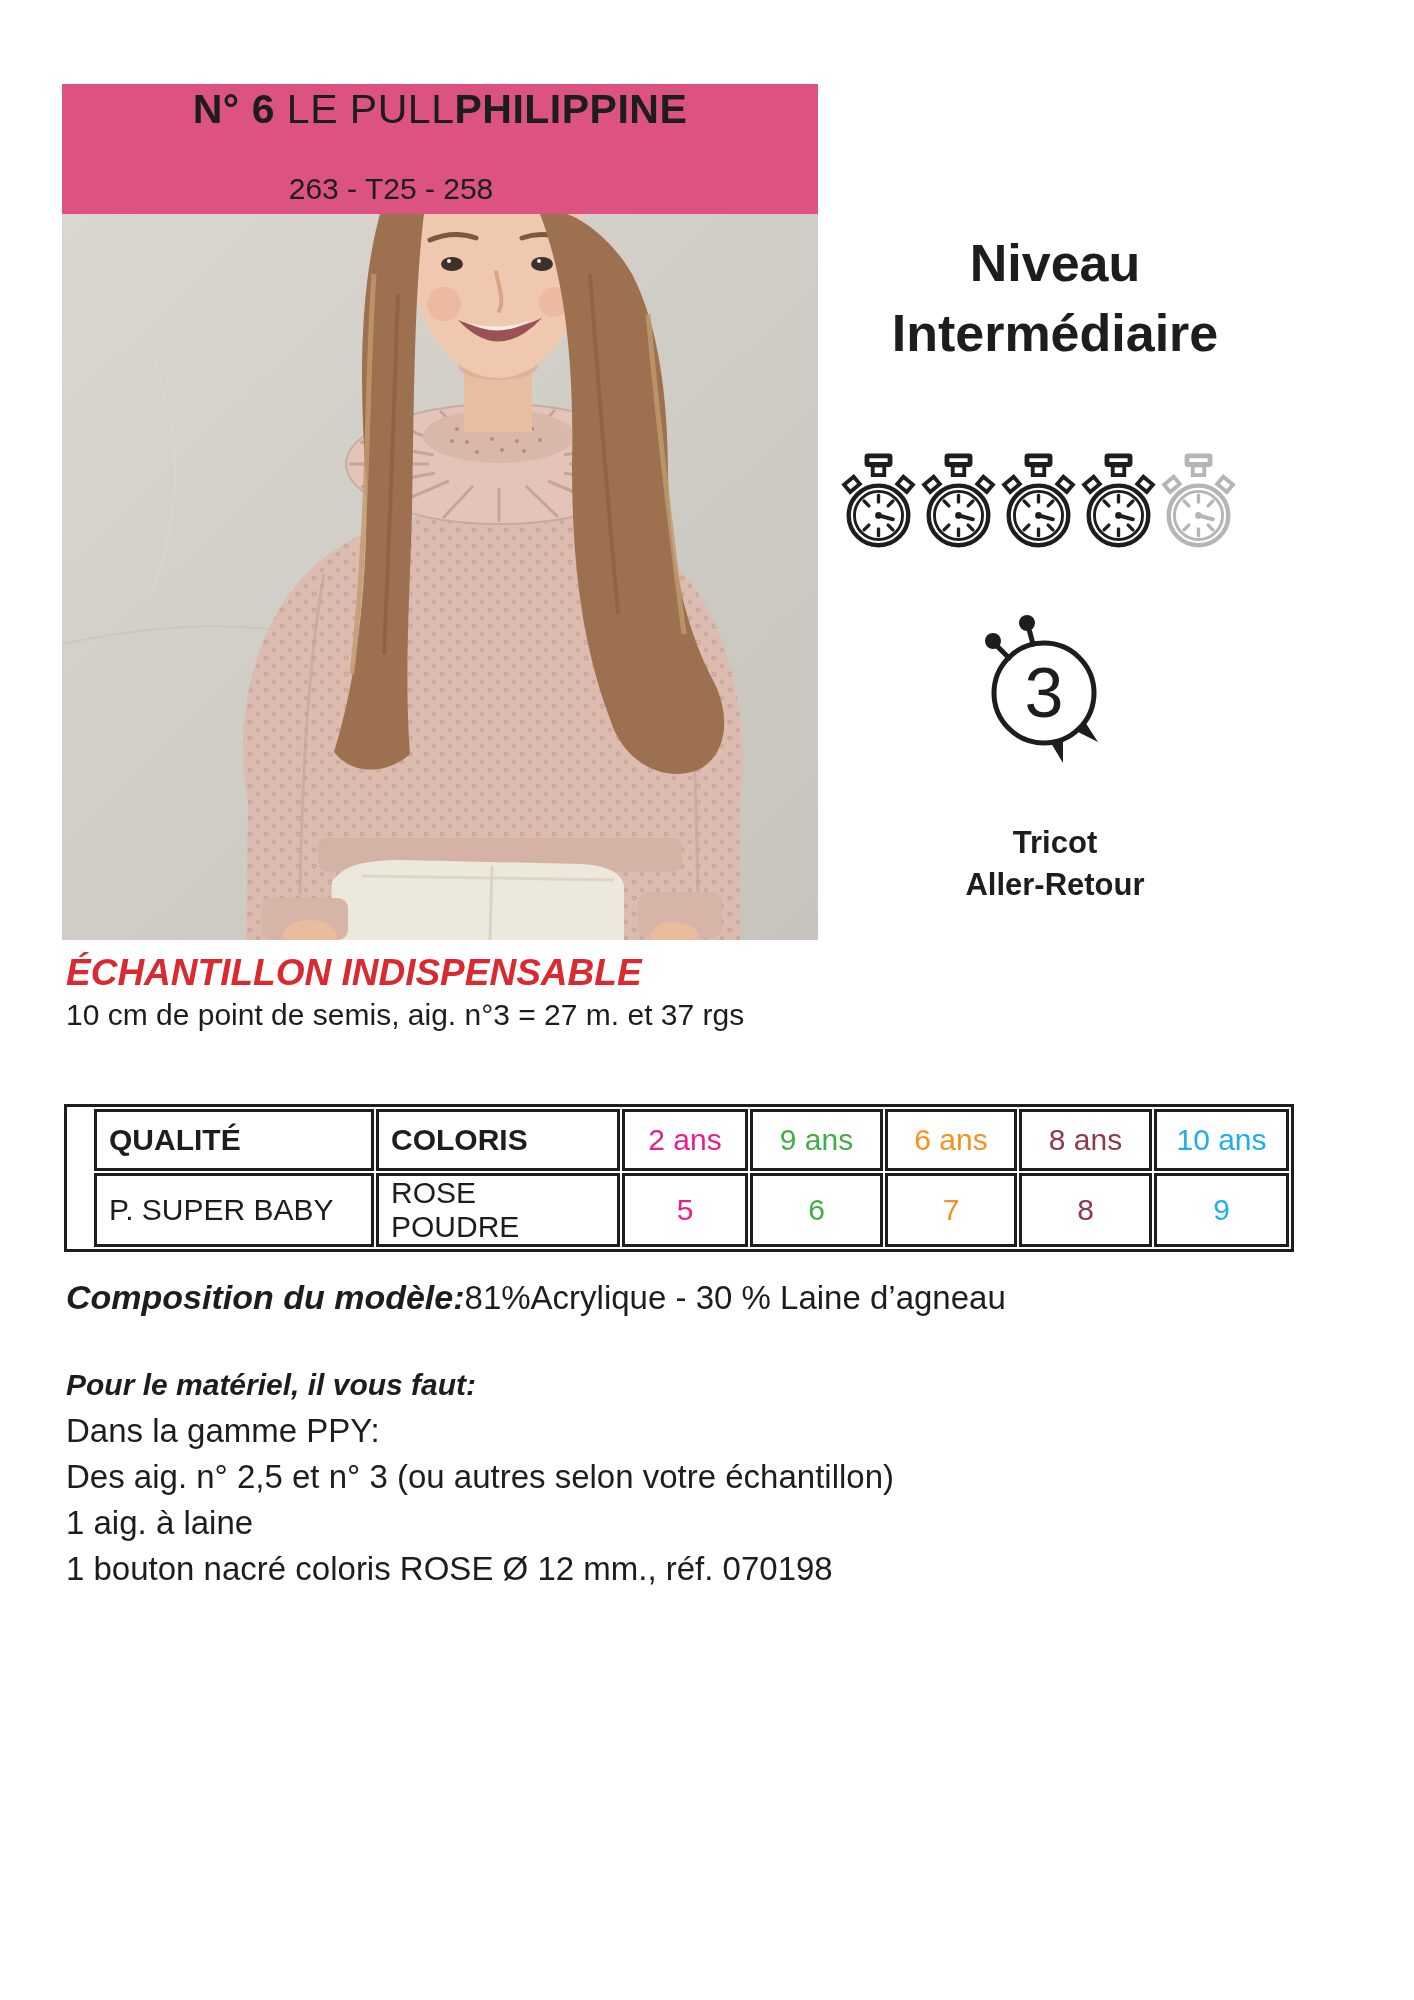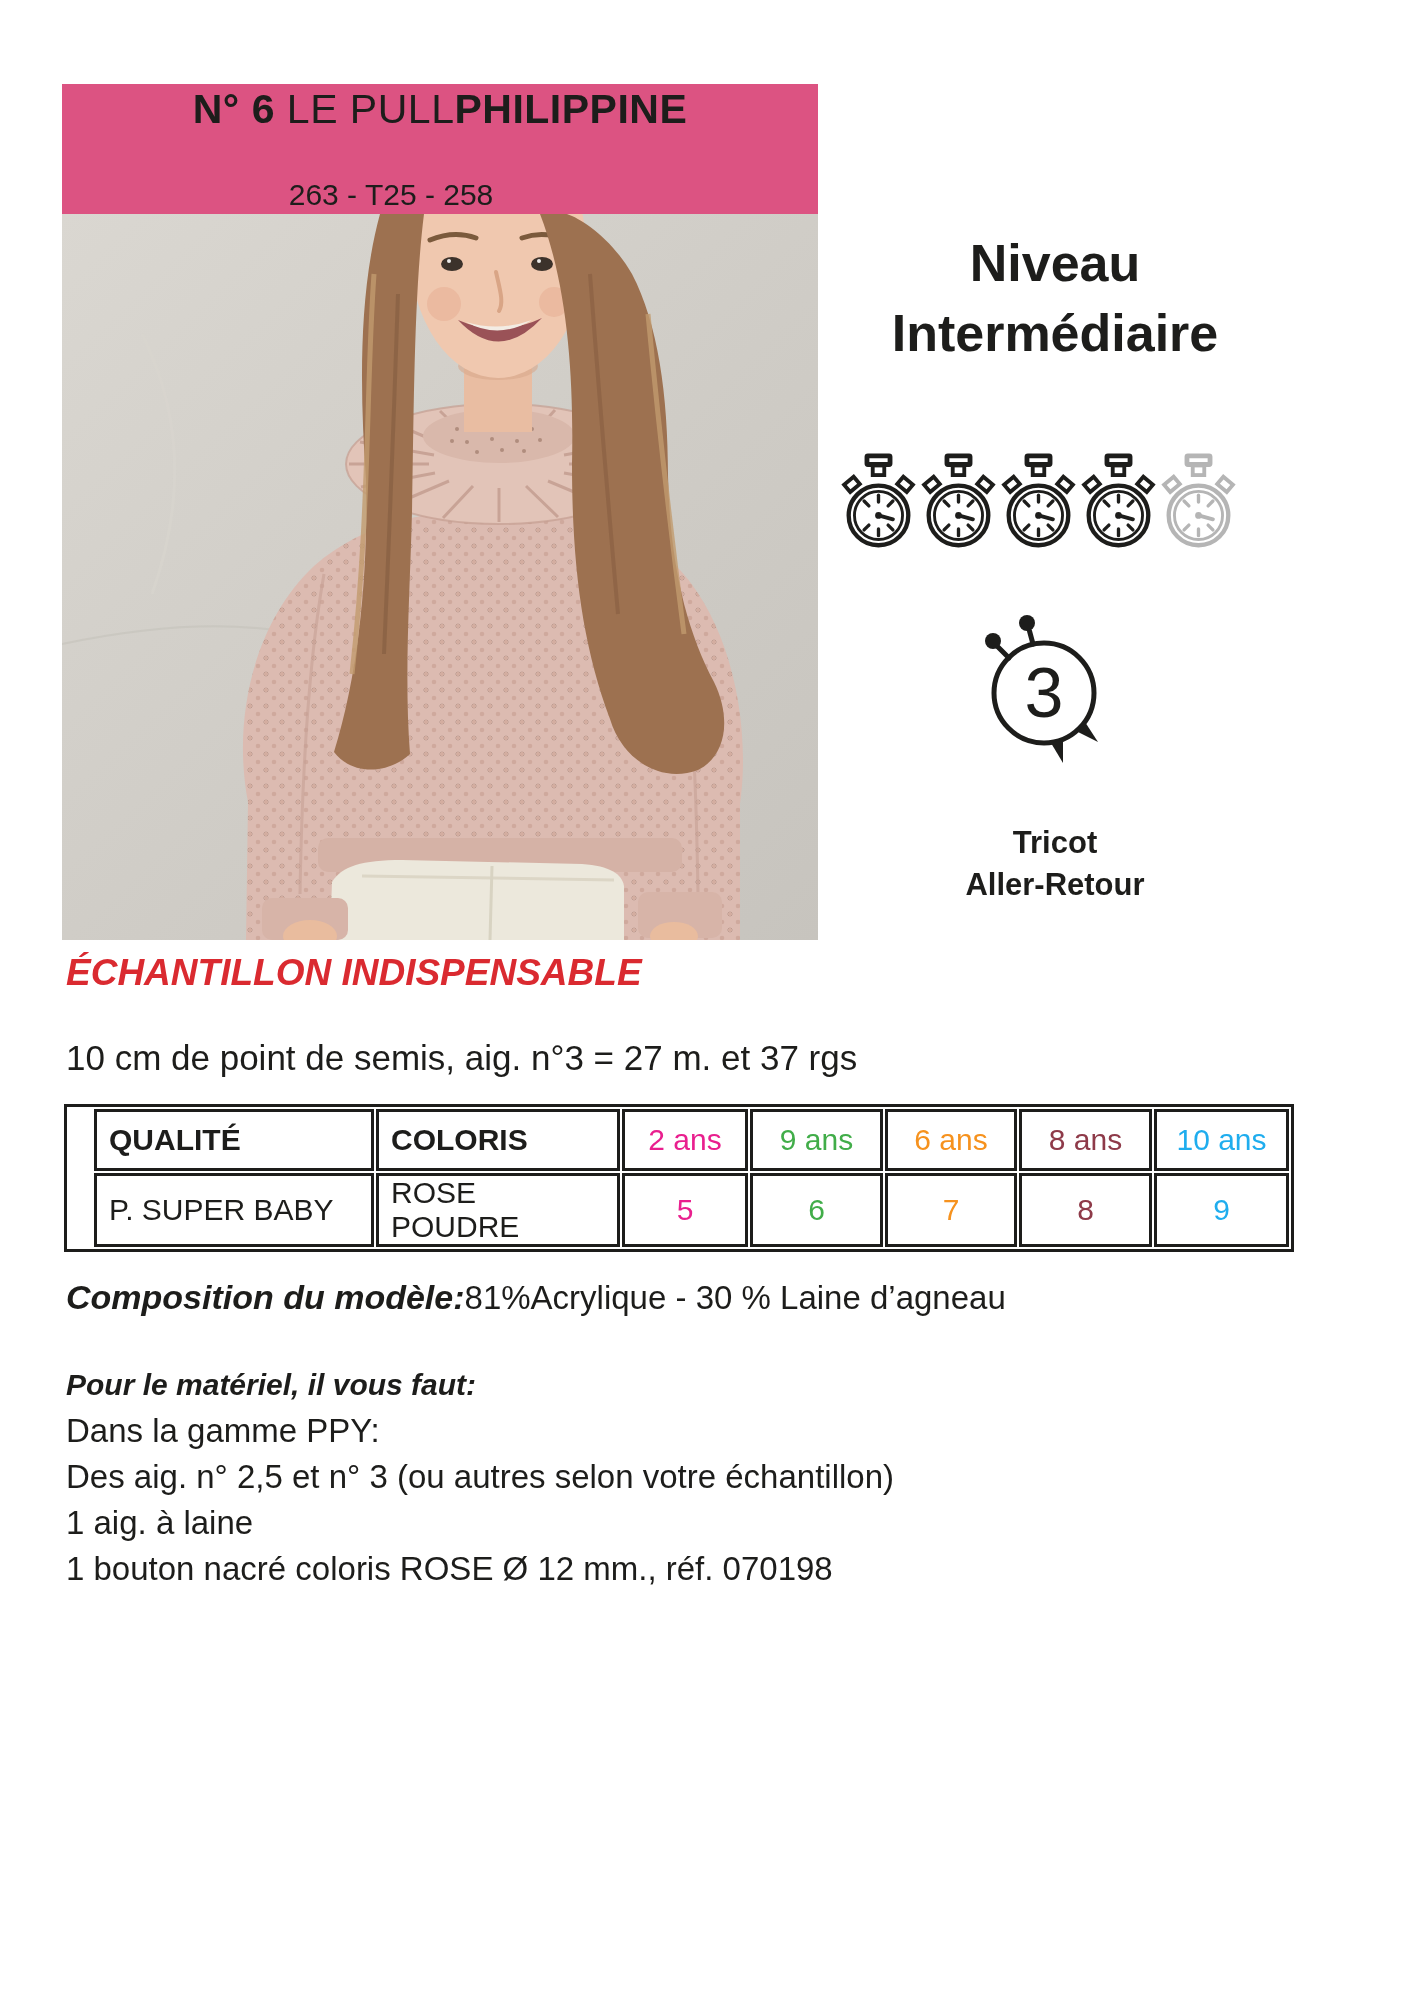--- a/index.html
+++ b/index.html
@@ -3,38 +3,38 @@
 <meta charset="utf-8">
 <style>
   html,body{margin:0;padding:0;background:#fff;}
   .page{position:relative;width:1414px;height:2000px;background:#ffffff;overflow:hidden;
         font-family:"Liberation Sans","DejaVu Sans",sans-serif;color:#1d1d1b;text-decoration:underline;}
 
   
   .banner{position:absolute;left:62px;top:84px;width:756px;height:130px;text-align:center;}
   .banner-title{padding-top:2px;font-size:41px;line-height:46px;letter-spacing:.5px;}
   .banner-title .bold{font-weight:bold;}
-  .banner-sub{position:absolute;left:0;right:98px;bottom:2px;font-size:30px;}
+  .banner-sub{position:absolute;left:0;right:98px;bottom:8px;font-size:30px;}
 
   
   .photo{position:absolute;left:62px;top:214px;width:756px;height:726px;overflow:hidden;}
   .photo svg{display:block;}
 
   
   .level{position:absolute;left:830px;top:228px;width:450px;text-align:center;
          font-weight:bold;font-size:52px;line-height:70px;}
   .watches{position:absolute;left:840px;top:452px;display:flex;gap:3px;}
   .watches svg{width:77px;height:100px;display:block;}
   .badge{position:absolute;left:964px;top:593px;width:160px;height:185px;}
   .technique{position:absolute;left:830px;top:822px;width:450px;text-align:center;
              font-weight:bold;font-size:31px;line-height:42px;}
 
   
   .swatch-title{position:absolute;left:66px;top:952px;font-size:37px;font-weight:bold;font-style:italic;}
-  .swatch-text{position:absolute;left:66px;top:1038px;font-size:35px;}
+  .swatch-text{position:absolute;left:66px;top:998px;font-size:30px;}
 
   
   .size-table{position:absolute;left:64px;top:1104px;border-collapse:separate;border-spacing:2px;
               border:3px solid #1d1d1b;background:#fff;font-size:30px;padding-left:25px;}
   .size-table th,.size-table td{border:3px solid #1d1d1b;box-sizing:border-box;
               text-align:center;vertical-align:middle;font-weight:normal;background:#fff;}
   .size-table th{height:62px;}
   .size-table td{height:56px;}
   .size-table .txt{text-align:left;padding:0 12px;}
   .size-table .hdr{font-weight:bold;}

